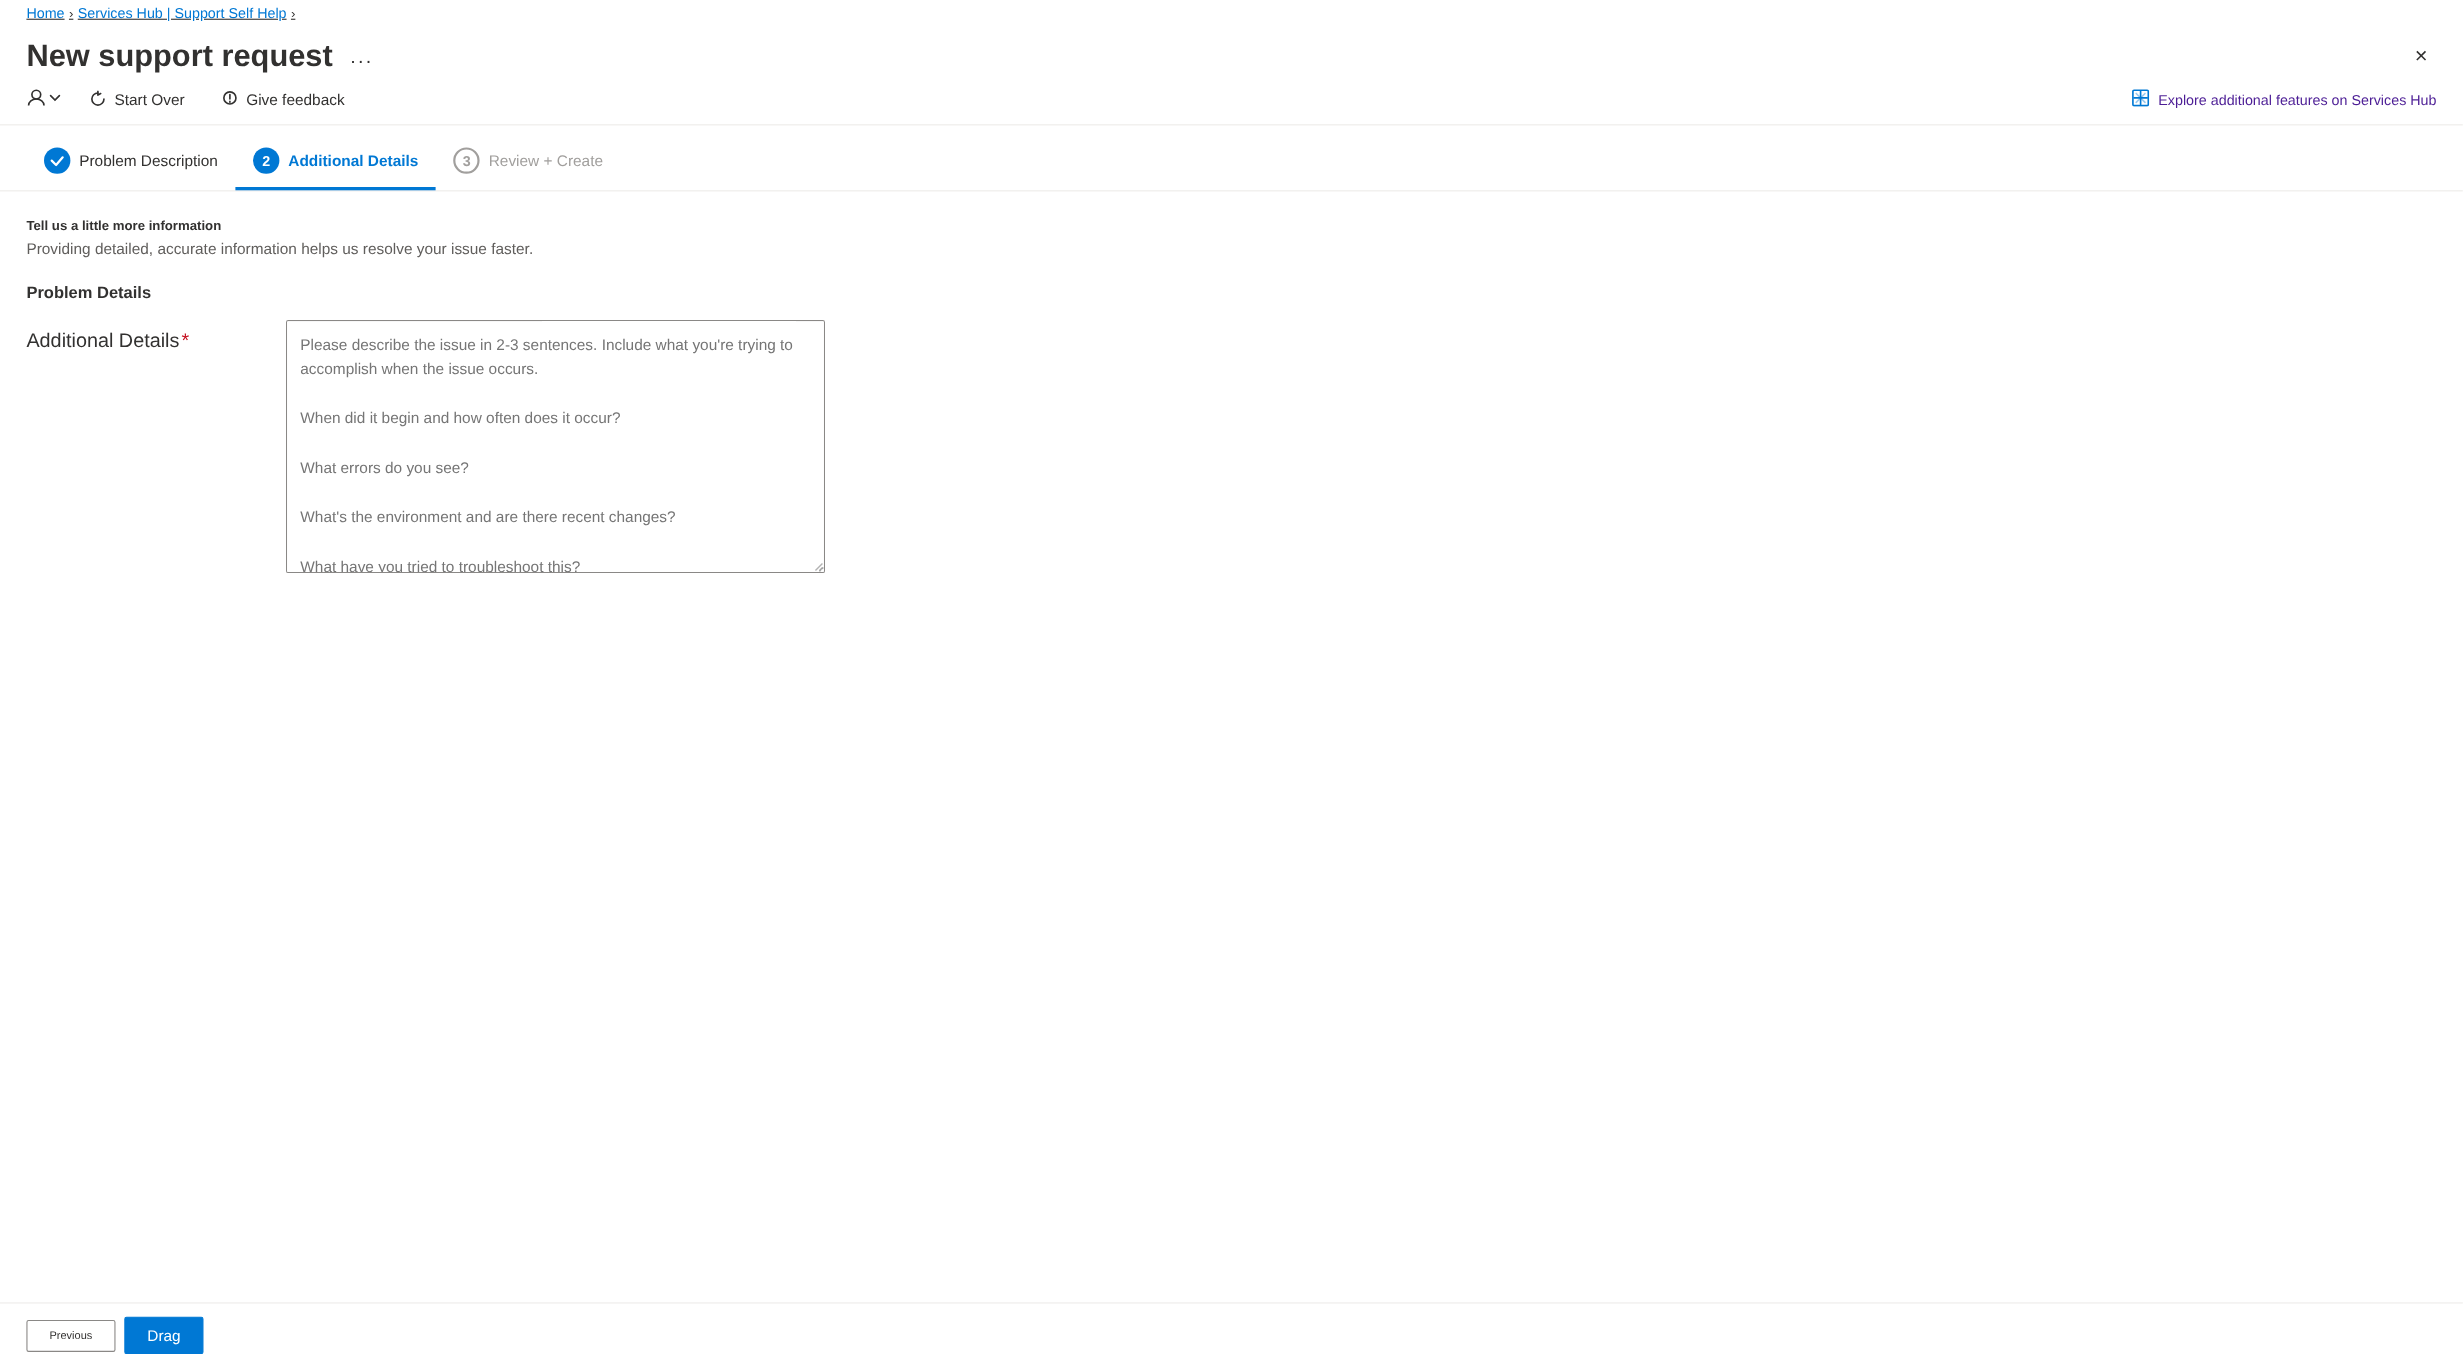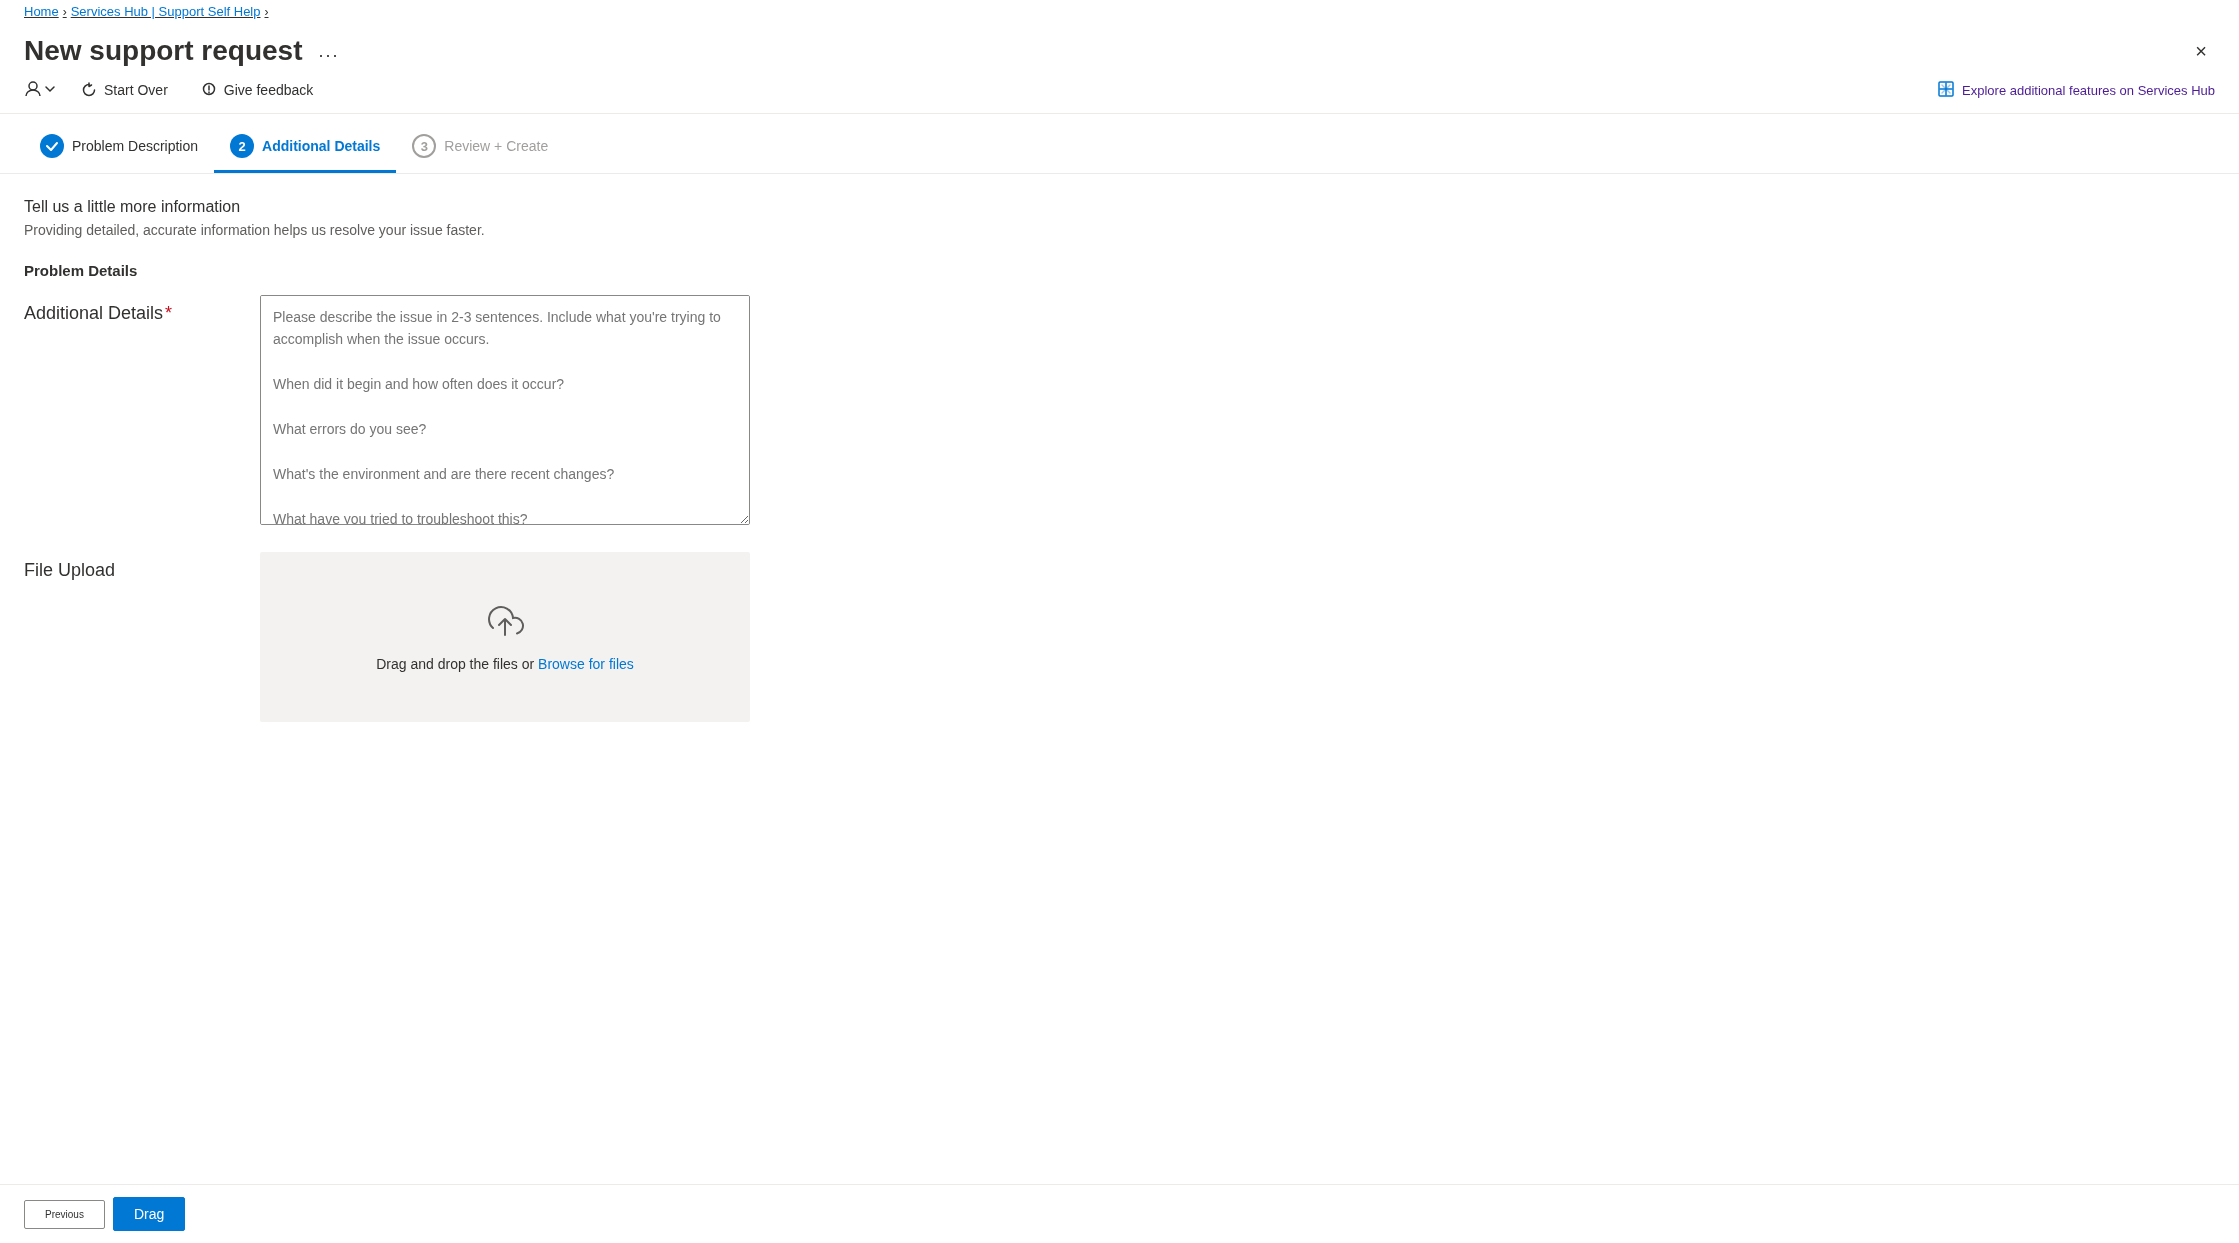--- a/index.html
+++ b/index.html
@@ -168,22 +168,22 @@
     }
 
     
     .main-content {
       flex: 1;
       overflow-y: auto;
       padding: 24px 24px 24px 24px;
     }
 
     .section-title {
-      font-size: 16px;
-      font-weight: 400;
+      font-size: 12px;
+      font-weight: 700;
       color: #323130;
       margin-bottom: 6px;
     }
     .section-subtitle {
       font-size: 14px;
       color: #605e5c;
       margin-bottom: 24px;
     }
 
     .problem-details-title {
@@ -399,35 +399,18 @@
 When did it begin and how often does it occur?
 
 What errors do you see?
 
 What's the environment and are there recent changes?
 
 What have you tried to troubleshoot this?" style=""></textarea>
     </div>
   </div>
 
-  <div class="form-row">
-    <div class="form-label">File Upload</div>
-    <div class="form-control-wrap">
-      <div class="file-upload-zone">
-        <div class="upload-icon-wrap">
-          <svg width="48" height="40" viewBox="0 0 48 40" fill="none">
-            <path d="M24 32V16M24 16l-6 6M24 16l6 6" stroke="#605e5c" stroke-width="2" stroke-linecap="round" stroke-linejoin="round"></path>
-            <path d="M36 30.5A8 8 0 0 0 32 15a12 12 0 1 0-20 10" stroke="#605e5c" stroke-width="2" stroke-linecap="round" fill="none"></path>
-          </svg>
-        </div>
-        <div class="upload-text">
-          <span>Drag and drop the files or</span>
-          <a href="#">Browse for files</a>
-        </div>
-      </div>
-    </div>
-  </div>
 </div>
 
 <div class="footer">
   <button class="btn-prev">Previous</button>
   <button class="btn-next">Drag</button>
 </div>
 
 </body></html>

